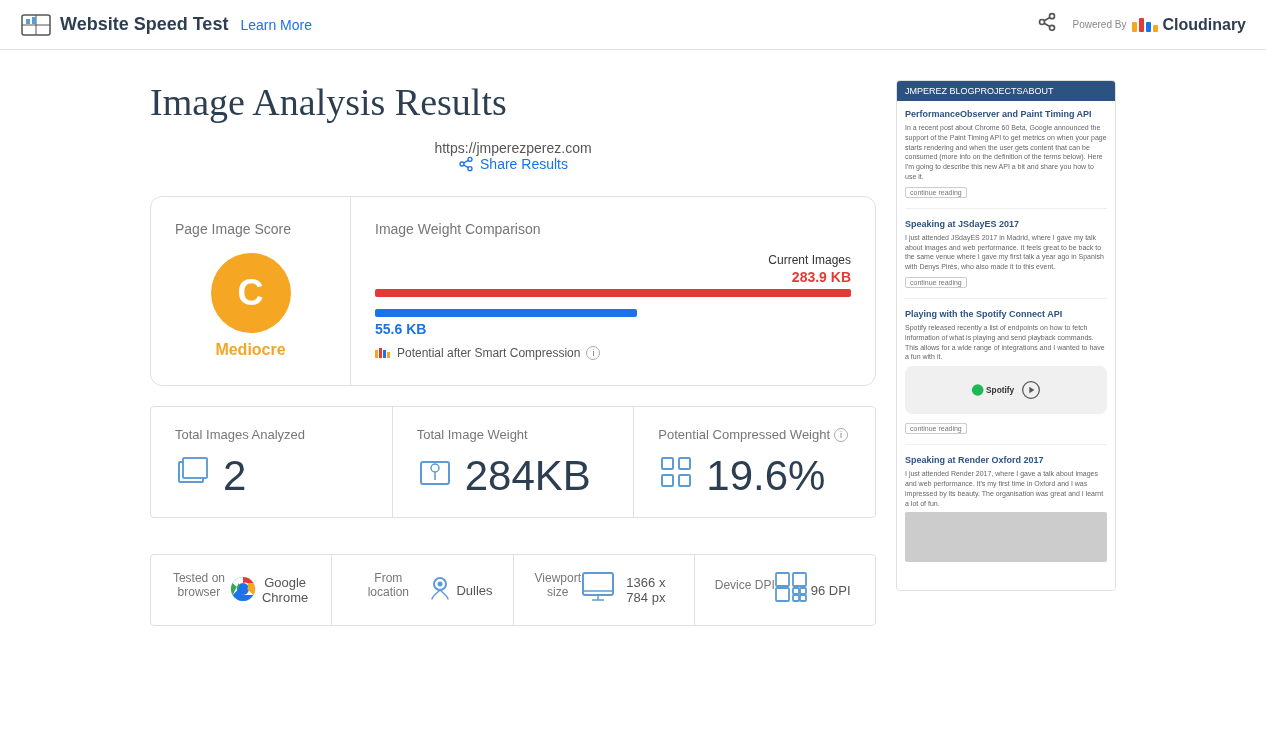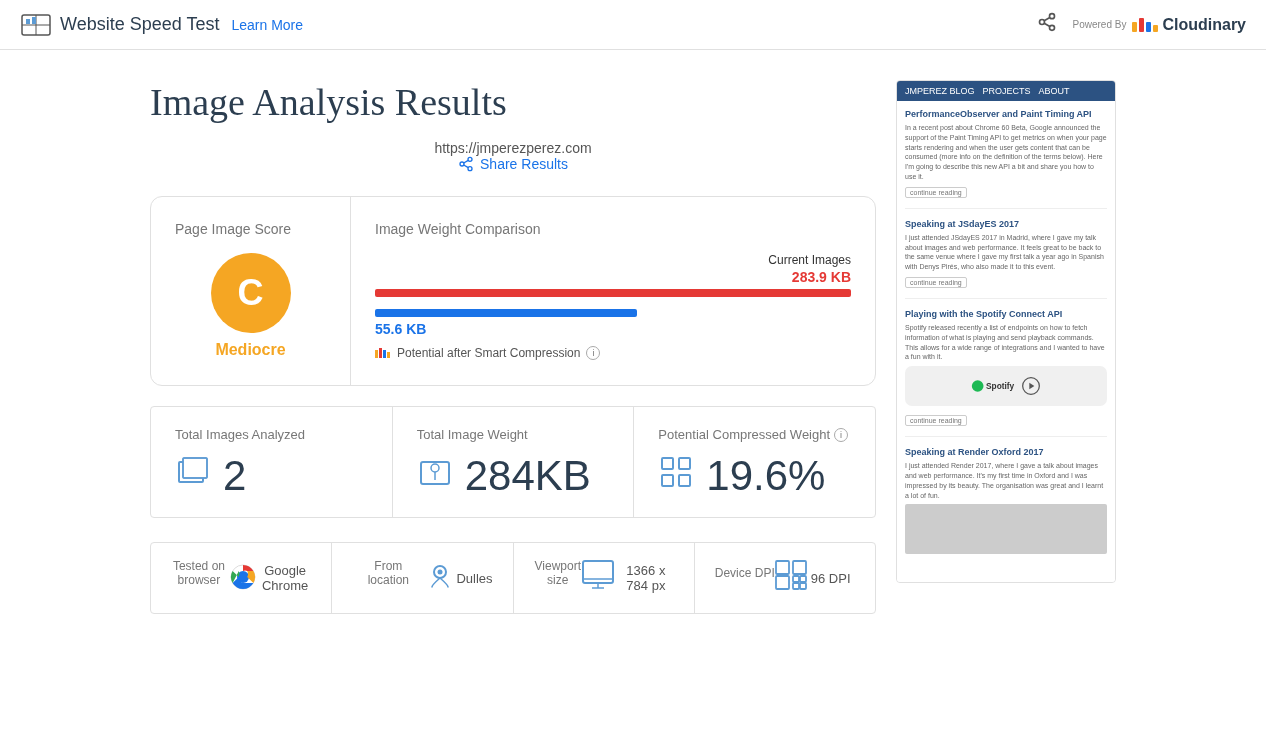--- a/index.html
+++ b/index.html
@@ -23,21 +23,21 @@
       display: flex;
       align-items: center;
       gap: 8px;
     }
     .logo-icon {
       width: 32px;
       height: 32px;
     }
     .header-title {
       font-size: 18px;
-      font-weight: 400;
+      font-weight: 700;
       color: #2c3e50;
     }
     .learn-more {
       color: #1a73e8;
       font-size: 14px;
       text-decoration: none;
       cursor: pointer;
     }
     .header-right {
       display: flex;
@@ -206,21 +206,21 @@
     .potential-icon {
       font-size: 14px;
     }
 
     
     .stats-row {
       display: flex;
       gap: 0;
       border: 1px solid #e0e0e0;
       border-radius: 4px;
-      margin-bottom: 24px;
+      margin-bottom: 36px;
     }
     .stat-card {
       flex: 1;
       padding: 20px 24px;
       border-right: 1px solid #e0e0e0;
       display: flex;
       flex-direction: column;
     }
     .stat-card:last-child {
       border-right: none;
@@ -299,21 +299,21 @@
     .screenshot-topbar {
       height: 20px;
       background: #2c5282;
       display: flex;
       align-items: center;
       padding: 0 8px;
       gap: 8px;
     }
     .screenshot-nav-items {
       display: flex;
-      gap: 8px;
+      gap: 0;
       font-size: 9px;
       color: white;
       justify-content: center;
     }
     .screenshot-content {
       padding: 8px;
       background: white;
     }
     .screenshot-article {
       margin-bottom: 10px;
@@ -339,21 +339,21 @@
       margin-top: 4px;
       font-size: 7px;
       color: #777;
       border: 1px solid #ccc;
       padding: 1px 4px;
       border-radius: 2px;
     }
     .spotify-box {
       background: #f0f0f0;
       border-radius: 7px;
-      height: 40px;
+      height: 48px;
       display: flex;
       align-items: center;
       justify-content: center;
       margin: 4px 0;
       font-size: 8px;
       color: #1DB954;
       font-weight: bold;
     }
     .article-img-placeholder {
       width: 100%;

